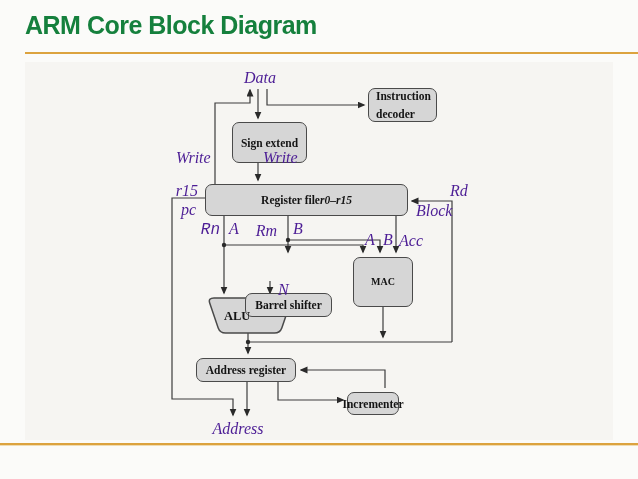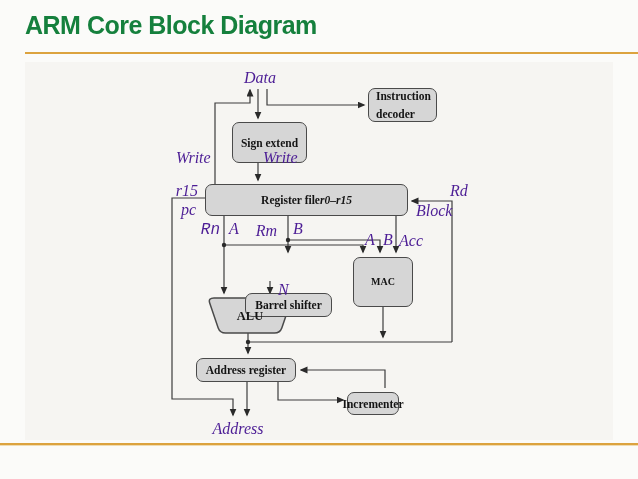--- a/index.html
+++ b/index.html
@@ -26,21 +26,21 @@
     color:#141414;font-family:"Liberation Serif","DejaVu Serif",serif;
     font-weight:bold;font-size:11.5px;line-height:18px;
     display:flex;align-items:center;justify-content:center;text-align:center;
   }
   .dbox .sub{font-weight:600;font-style:italic;}
   .dbox.two-line{flex-direction:row;}
   .dbox.left-align{justify-content:flex-start;text-align:left;padding-left:7px;}
   .alu-label{
     position:absolute;z-index:2;color:#141414;
     font-family:"Liberation Serif","DejaVu Serif",serif;
-    font-weight:bold;font-size:12.5px;text-align:center;
+    font-weight:bold;font-size:12.5px;
   }
   .sig{
     position:absolute;z-index:2;color:#4c1d95;
     font-family:"Liberation Serif","DejaVu Serif",serif;
     font-style:italic;font-size:16px;line-height:13px;white-space:nowrap;
   }
   .sig.right{text-align:right;}
   .sig.center{text-align:center;}
 </style>
 </head>

